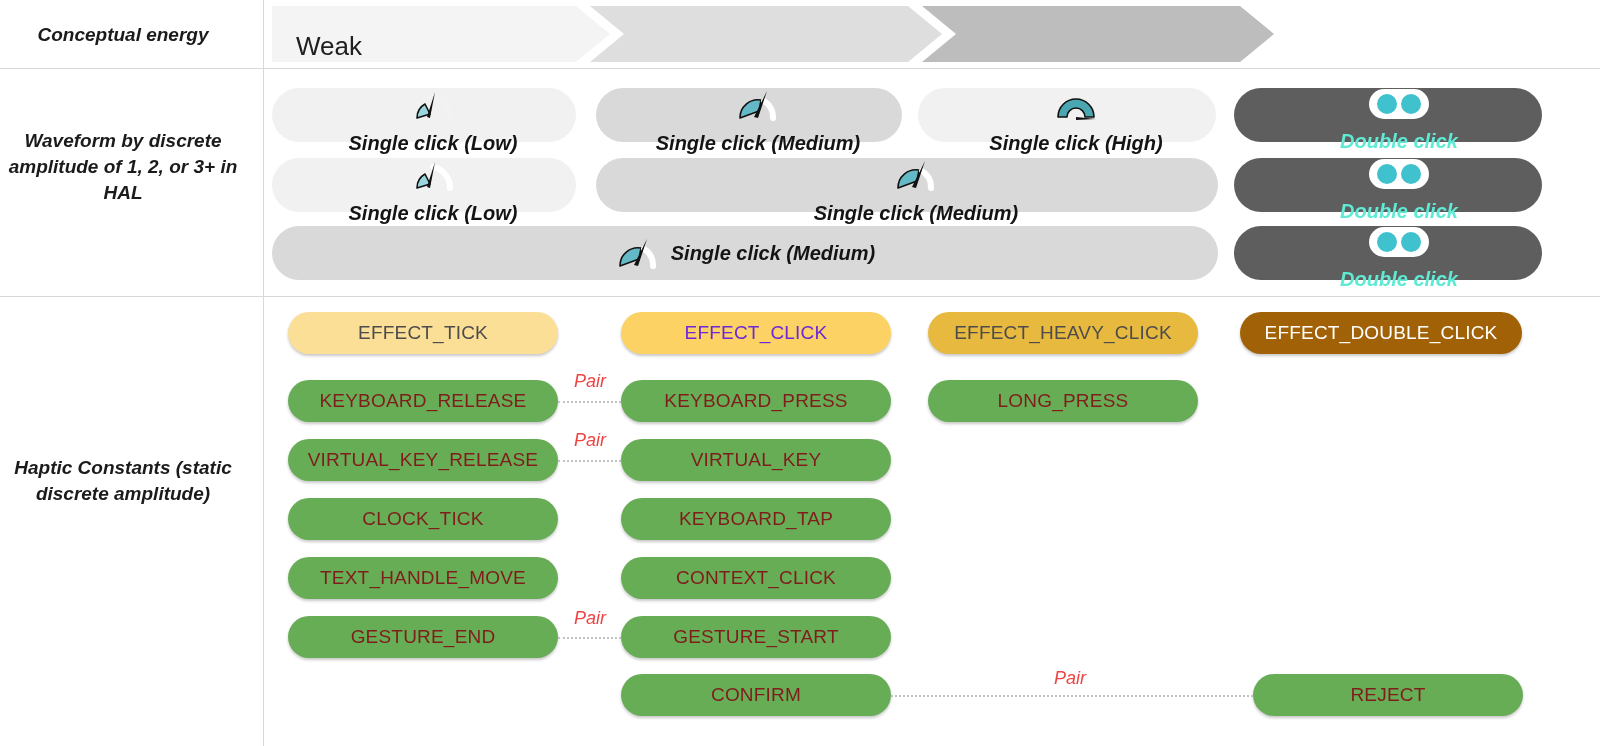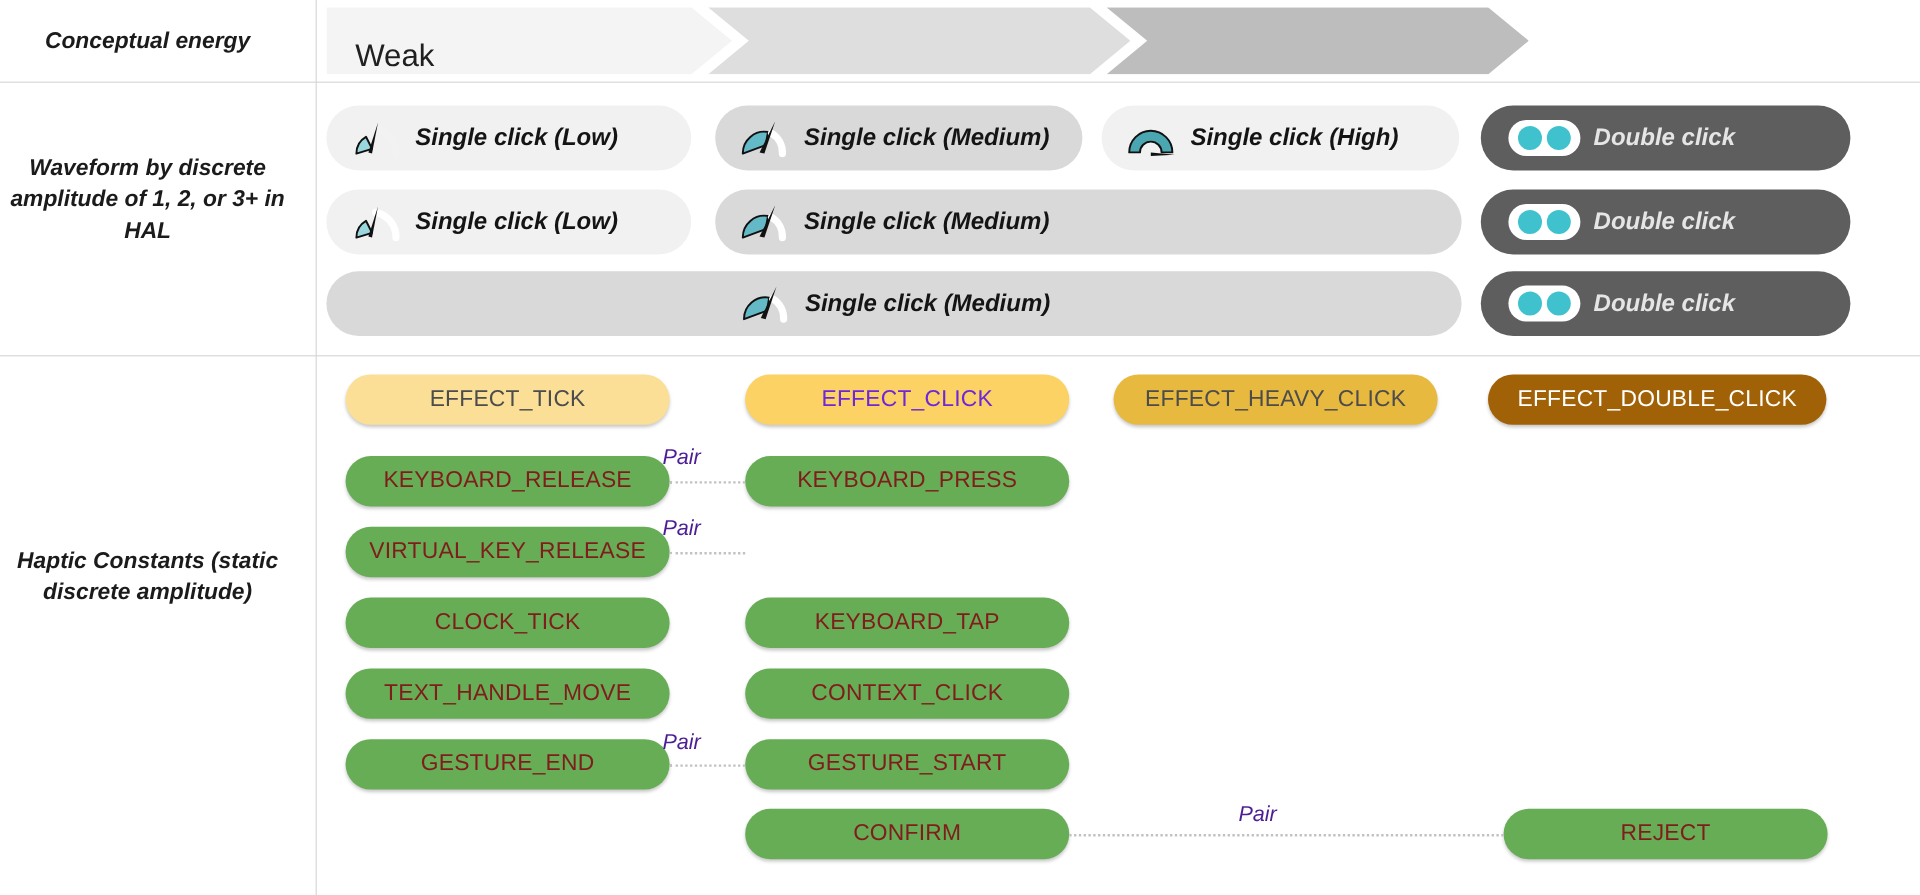--- a/index.html
+++ b/index.html
@@ -63,23 +63,23 @@
     position: absolute; height: 54px; border-radius: 27px;
     display: flex; align-items: center; gap: 10px;
   }
   .wpill .wlabel {
     font-style: italic; font-weight: bold; font-size: 20px; color: #141414;
     white-space: nowrap;
   }
   .wpill.light { background: #f1f1f1; }
   .wpill.mid   { background: #d9d9d9; }
   .wpill.dark  { background: #5e5e5e; }
-  .wpill.dark .wlabel { color: #e5e5e5; }
+  .wpill.dark .wlabel { color: #5eead4; }
   .wpill.center { justify-content: center; }
-  .wpill.lead { padding-left: 18px; }
+  .wpill.lead { padding-left: 18px; flex-direction: column; }
 
   .gauge { width: 46px; height: 34px; flex: none; display: block; }
   .dbl   { width: 62px; height: 32px; flex: none; display: block; }
 
   
   .chip {
     position: absolute; height: 42px; border-radius: 21px;
     display: flex; align-items: center; justify-content: center;
     font-size: 19px; letter-spacing: .2px;
     box-shadow: 0 2px 3px rgba(0,0,0,.22);
@@ -91,21 +91,22 @@
   .chip.heavy  { background: #e8b93f; color: #4c4c4c; }
   .chip.double { background: #a16207; color: #ffffff; }
 
   
   .pairline {
     position: absolute; height: 0;
     border-top: 2px dotted #c2c2c2;
   }
   .pairlabel {
     position: absolute;
-    font-style: italic; font-size: 18px; color: #4c1d95;
+    font-style: italic; font-size: 18px; color: #ef4444;
+    text-align: center;
   }
 </style>
 </head>
 <body>
 
 <div id="root">
 
   <div class="hsep" style="top:68px"></div>
   <div class="hsep" style="top:296px"></div>
   <div class="vsep" style="left:263px; top:0; height:746px"></div>
@@ -231,25 +232,27 @@
   <div class="chip heavy" style="left:928px;  top:312px; width:270px">EFFECT_HEAVY_CLICK</div>
   <div class="chip double" style="left:1240px; top:312px; width:282px">EFFECT_DOUBLE_CLICK</div>
 
   <div class="chip green" style="left:288px; top:380px; width:270px">KEYBOARD_RELEASE</div>
   <div class="chip green" style="left:288px; top:439px; width:270px">VIRTUAL_KEY_RELEASE</div>
   <div class="chip green" style="left:288px; top:498px; width:270px">CLOCK_TICK</div>
   <div class="chip green" style="left:288px; top:557px; width:270px">TEXT_HANDLE_MOVE</div>
   <div class="chip green" style="left:288px; top:616px; width:270px">GESTURE_END</div>
 
   <div class="chip green" style="left:621px; top:380px; width:270px">KEYBOARD_PRESS</div>
+  <div class="chip green" style="left:621px; top:439px; width:270px">VIRTUAL_KEY</div>
   <div class="chip green" style="left:621px; top:498px; width:270px">KEYBOARD_TAP</div>
   <div class="chip green" style="left:621px; top:557px; width:270px">CONTEXT_CLICK</div>
   <div class="chip green" style="left:621px; top:616px; width:270px">GESTURE_START</div>
   <div class="chip green" style="left:621px; top:674px; width:270px">CONFIRM</div>
 
+  <div class="chip green" style="left:928px; top:380px; width:270px">LONG_PRESS</div>
 
   <div class="chip green" style="left:1253px; top:674px; width:270px">REJECT</div>
 
   <div class="pairline" style="left:558px; top:401px; width:63px"></div>
   <div class="pairlabel" style="left:552px; top:371px; width:76px">Pair</div>
 
   <div class="pairline" style="left:558px; top:460px; width:63px"></div>
   <div class="pairlabel" style="left:552px; top:430px; width:76px">Pair</div>
 
   <div class="pairline" style="left:558px; top:637px; width:63px"></div>

